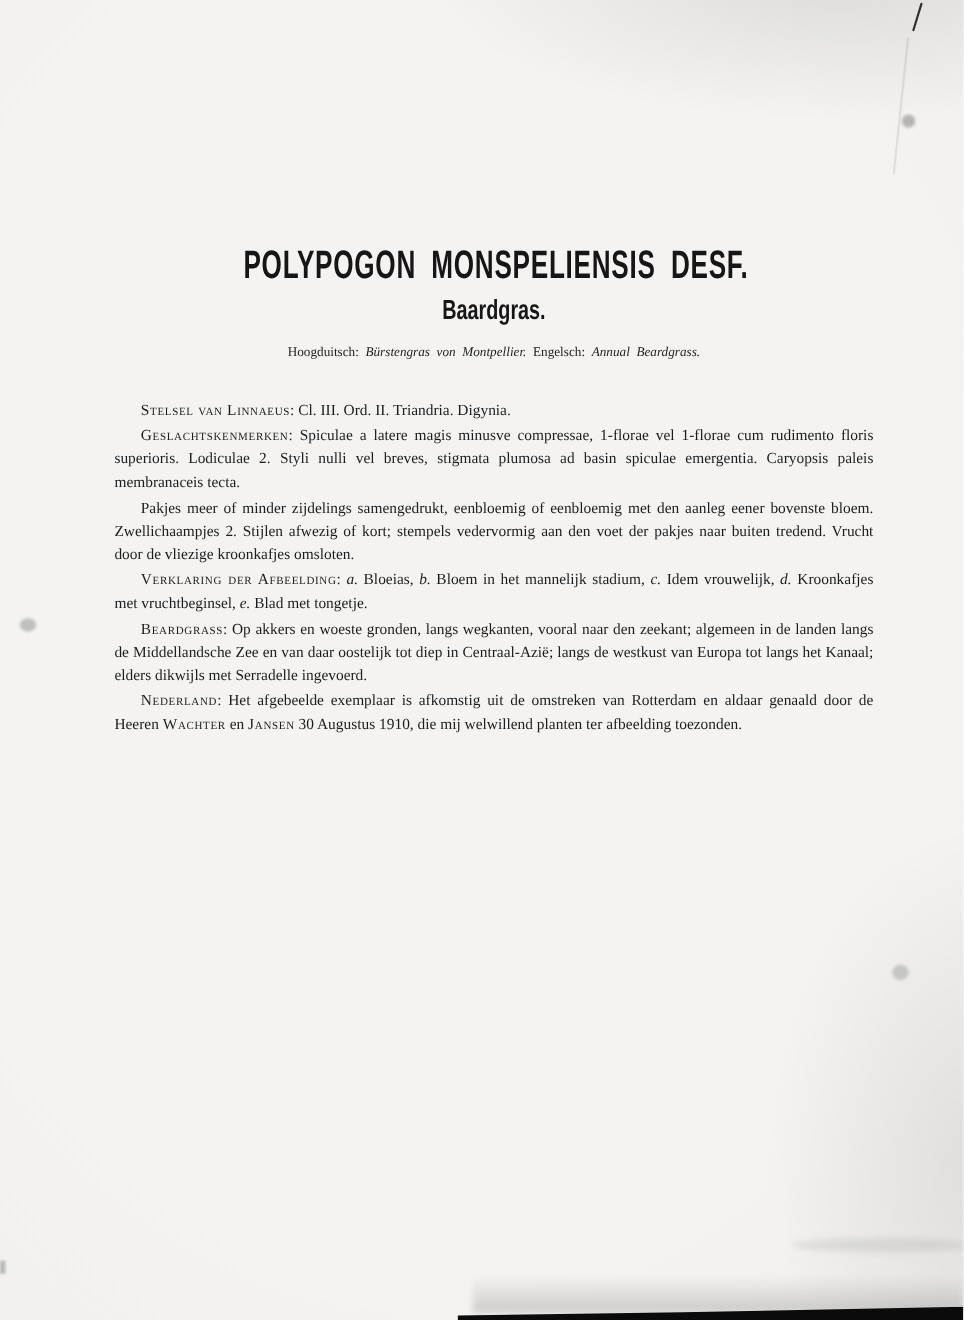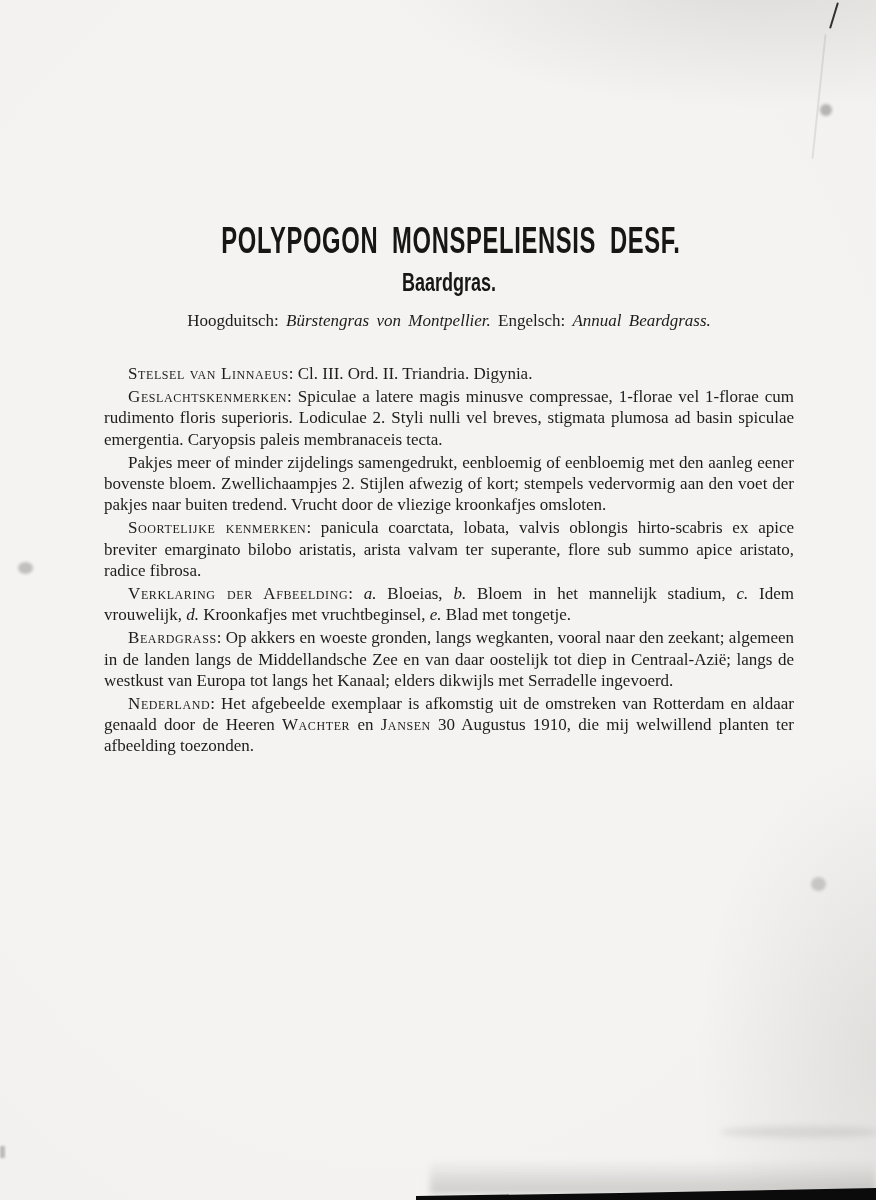--- a/index.html
+++ b/index.html
@@ -54,37 +54,37 @@
     font-weight: bold;
     font-size: 25px;
     line-height: 1;
     transform: scaleX(0.72);
     transform-origin: center;
     color: #161616;
   }
 
   .lang-line {
     margin: 15px 0 0 0;
-    font-size: 17px;
+    font-size: 12px;
     line-height: 21px;
     word-spacing: 3px;
   }
 
   .bloom-line {
     margin: 5px 0 0 0;
     font-size: 16px;
     line-height: 21px;
     letter-spacing: 2.6px;
     word-spacing: 9px;
   }
 
   main {
     margin-top: 32px;
     text-align: justify;
-    font-size: 17px;
+    font-size: 14px;
     line-height: 21.2px;
     font-family: Liberation Serif, serif;
   }
   main p {
     margin: 0;
     text-indent: 24px;
   }
   main p + p { margin-top: 2px; }
 
   .sc { font-variant: small-caps; letter-spacing: 0.6px; }
@@ -159,21 +159,20 @@
     <header>
       <h1 class="title">POLYPOGON MONSPELIENSIS DESF.</h1>
       <h2 class="subtitle">Baardgras.</h2>
       <p class="lang-line"><span>Hoogduitsch: </span><span class="it">Bürstengras von Montpellier.</span><span> Engelsch: </span><span class="it">Annual Beardgrass.</span></p>
     </header>
 
     <main>
       <p><span class="sc">Stelsel van Linnaeus</span><span>: Cl. III. Ord. II. Triandria. Digynia.</span></p>
       <p><span class="sc">Geslachtskenmerken</span><span>: Spiculae a latere magis minusve compressae, 1-florae vel 1-florae cum rudimento floris superioris. Lodiculae 2. Styli nulli vel breves, stigmata plumosa ad basin spiculae emergentia. Caryopsis paleis membranaceis tecta.</span></p>
       <p><span>Pakjes meer of minder zijdelings samengedrukt, eenbloemig of eenbloemig met den aanleg eener bovenste bloem. Zwellichaampjes 2. Stijlen afwezig of kort; stempels vedervormig aan den voet der pakjes naar buiten tredend. Vrucht door de vliezige kroonkafjes omsloten.</span></p>
-      <p><span class="sc">Soortelijke kenmerken</span><span>: panicula coarctata, lobata, valvis oblongis hirto-scabris ex apice breviter emarginato bilobo aristatis, arista valvam ter superante, flore sub summo apice aristato, radice fibrosa.</span></p>
       <p><span class="sc">Verklaring der Afbeelding</span><span>: </span><span class="it">a.</span><span> Bloeias, </span><span class="it">b.</span><span> Bloem in het mannelijk stadium, </span><span class="it">c.</span><span> Idem vrouwelijk, </span><span class="it">d.</span><span> Kroonkafjes met vruchtbeginsel, </span><span class="it">e.</span><span> Blad met tongetje.</span></p>
       <p><span class="sc">Beardgrass</span><span>: Op akkers en woeste gronden, langs wegkanten, vooral naar den zeekant; algemeen in de landen langs de Middellandsche Zee en van daar oostelijk tot diep in Centraal-Azië; langs de westkust van Europa tot langs het Kanaal; elders dikwijls met Serradelle ingevoerd.</span></p>
       <p><span class="sc">Nederland</span><span>: Het afgebeelde exemplaar is afkomstig uit de omstreken van Rotterdam en aldaar genaald door de Heeren </span><span class="sc">Wachter</span><span> en </span><span class="sc">Jansen</span><span> 30 Augustus 1910, die mij welwillend planten ter afbeelding toezonden.</span></p>
     </main>
   </div>
 
   <div class="artifact bottom-shadow"></div>
   <div class="artifact bottom-edge"></div>
   <div class="artifact streak-right"></div>
   <div class="artifact slash-top-right"></div>

